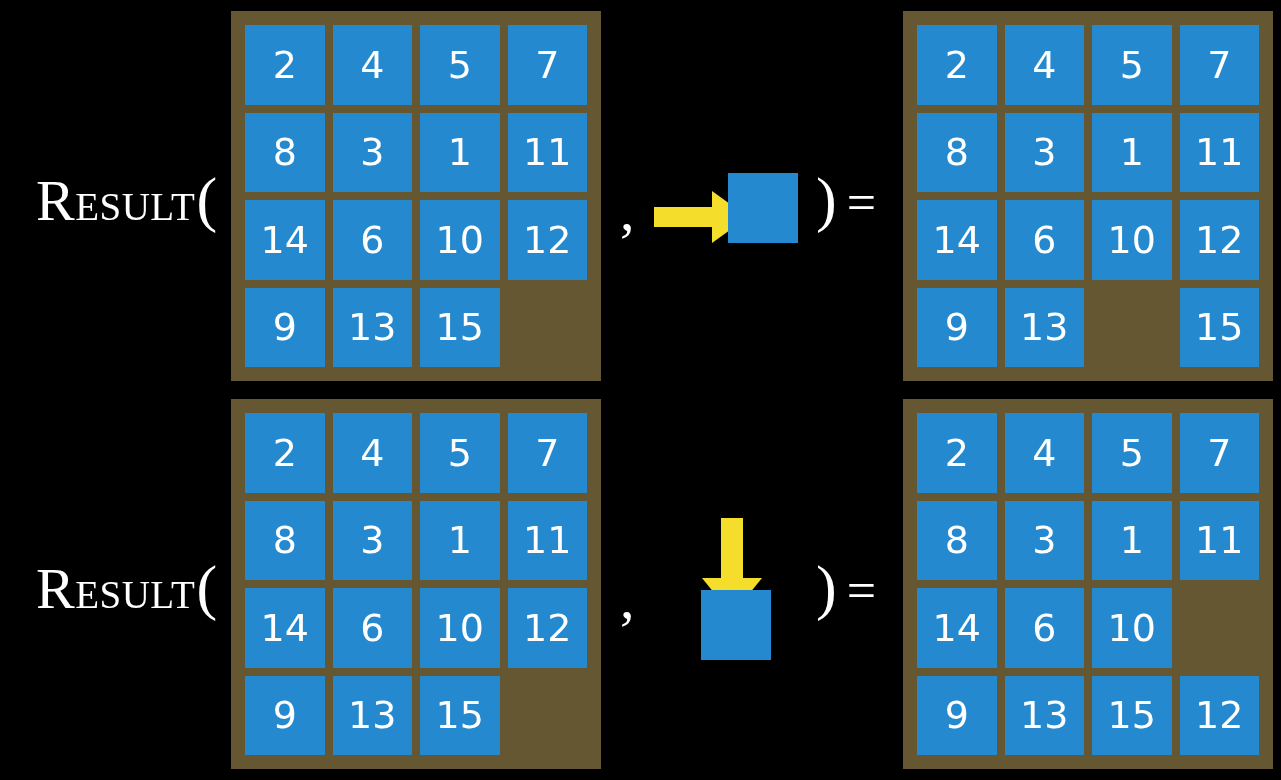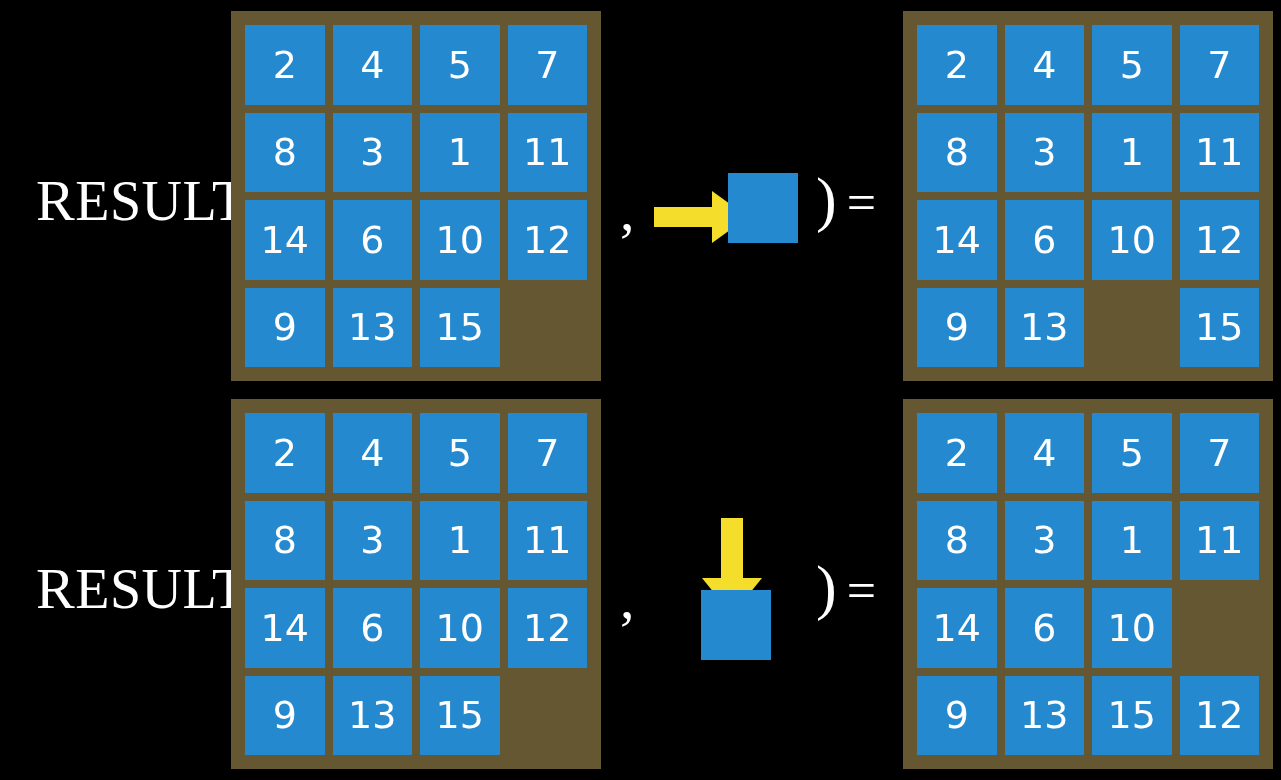--- a/index.html
+++ b/index.html
@@ -30,21 +30,21 @@
     color: #ffffff;
     font-family: "Liberation Serif", serif;
     white-space: nowrap;
     line-height: 1;
     letter-spacing: 0.5px;
   }
   .result-label .cap {
     font-size: 58px;
   }
   .result-label .smallcaps {
-    font-size: 56px;
+    font-size: 39px;
   }
   .result-label .paren {
     font-size: 62px;
     margin-left: 1px;
   }
 
   
   .comma {
     position: absolute;
     color: #ffffff;

